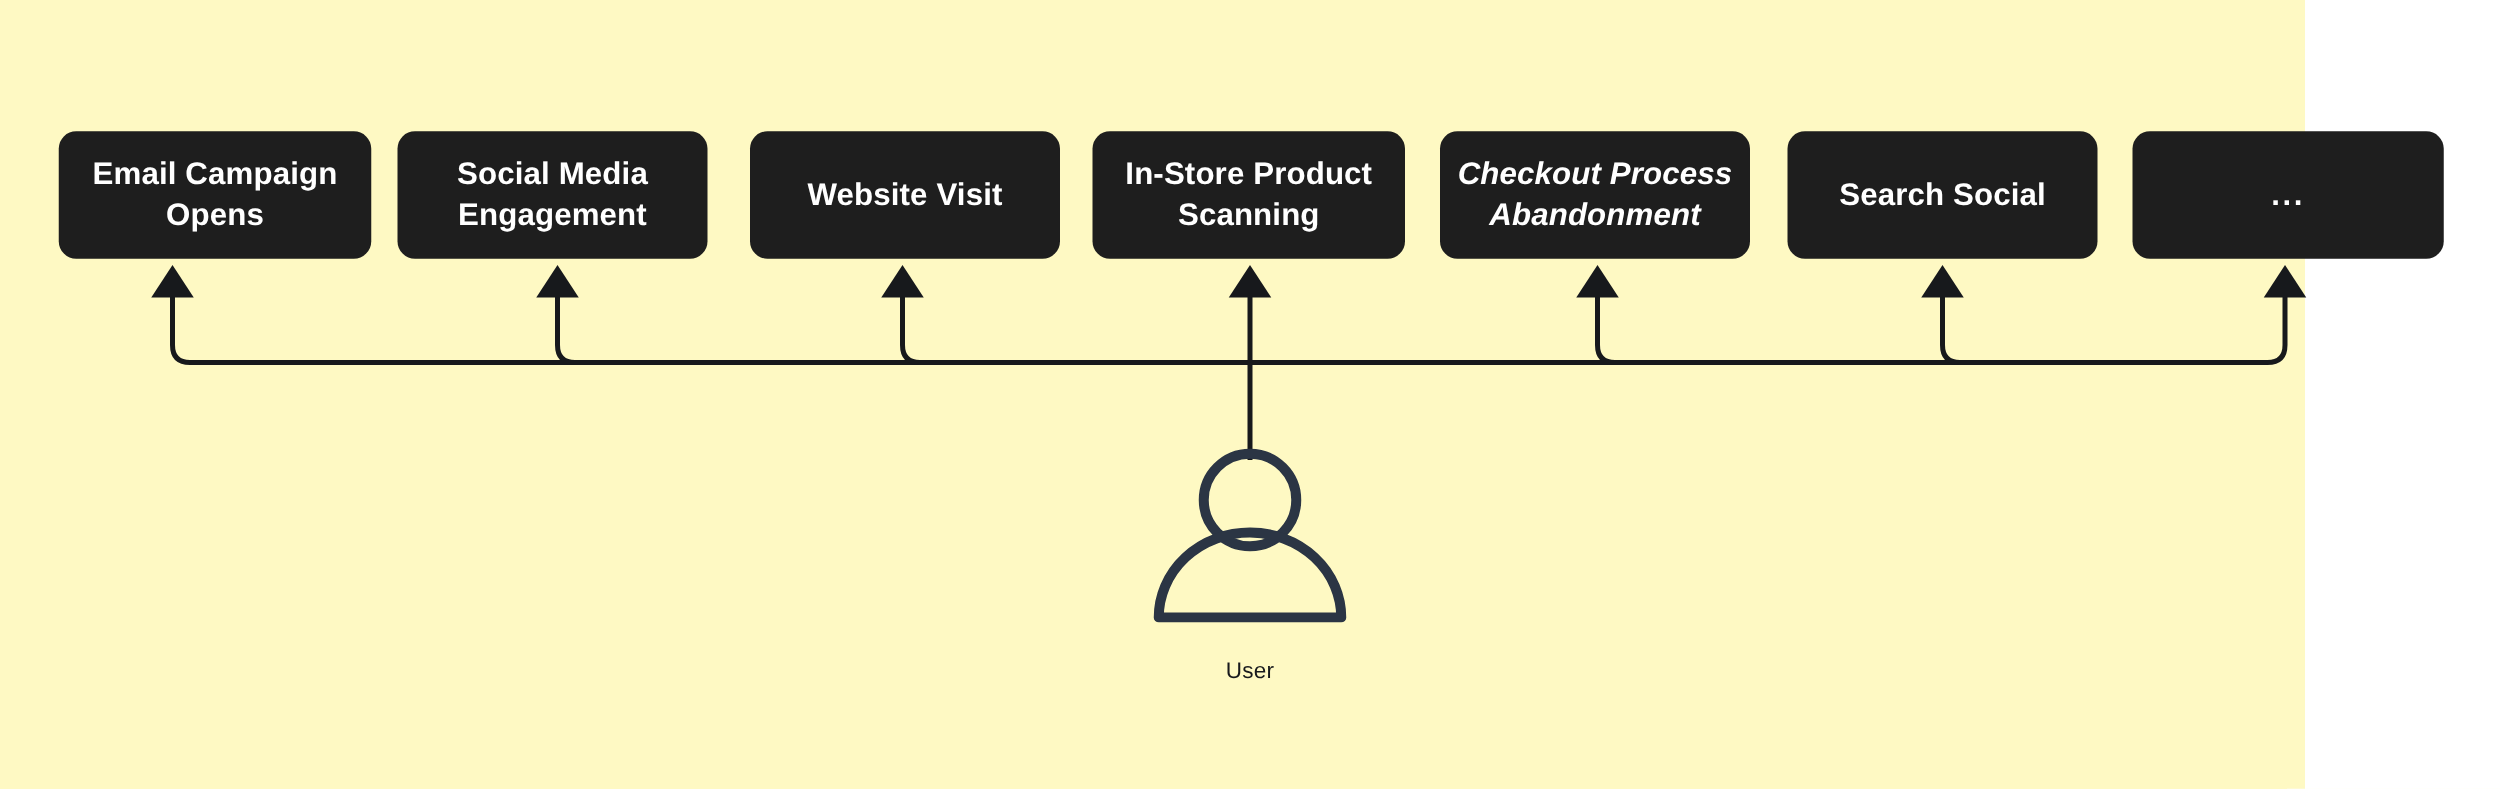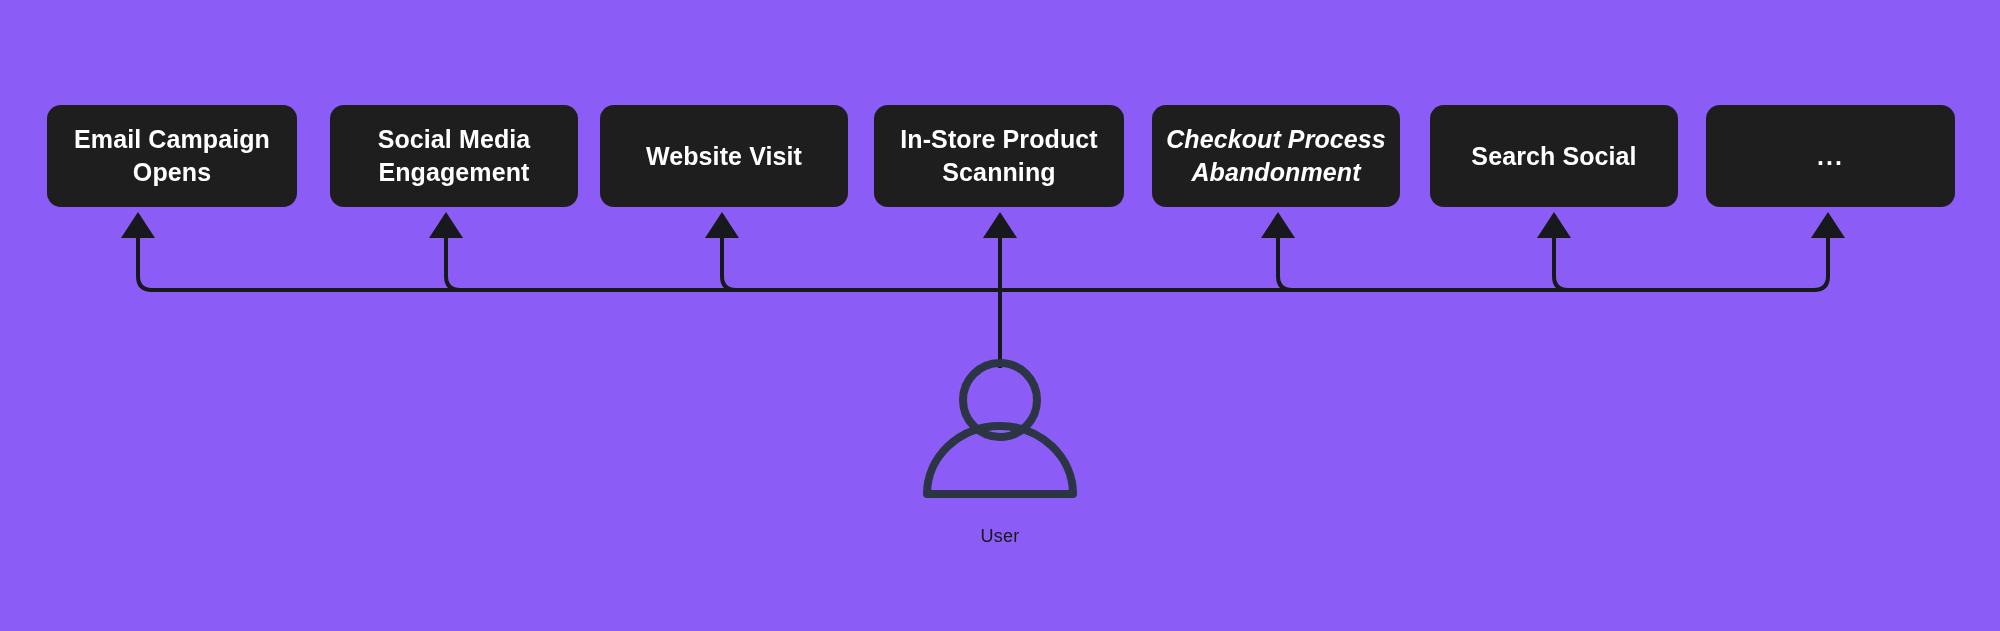--- a/index.html
+++ b/index.html
@@ -9,23 +9,23 @@
     background: #ffffff;
   }
   body {
     font-family: "Liberation Sans", sans-serif;
     width: 2000px;
     height: 631px;
     overflow: hidden;
   }
   #canvas {
     position: relative;
-    width: 2000px;
+    width: 1844px;
     height: 631px;
-    background: #8b5cf6;
+    background: #fef9c3;
   }
   .connectors {
     position: absolute;
     left: 0;
     top: 0;
     width: 2000px;
     height: 631px;
     pointer-events: none;
   }
   .node-box {
@@ -94,21 +94,21 @@
         <polygon points="1278,212 1261,238 1295,238" fill="#17191c"></polygon>
         <polygon points="1554,212 1537,238 1571,238" fill="#17191c"></polygon>
         <polygon points="1828,212 1811,238 1845,238" fill="#17191c"></polygon>
       </g>
   </svg>
 
   <div class="node-box" style="left: 47px; top: 105px; width: 250px; height: 102px; background: rgb(30, 30, 30);">
     <span class="node-label" style="color: rgb(255, 255, 255);">Email Campaign
 Opens</span>
   </div>
-  <div class="node-box" style="left: 330px; top: 105px; width: 248px; height: 102px; background: rgb(30, 30, 30); text-align: center;">
+  <div class="node-box" style="left: 318px; top: 105px; width: 248px; height: 102px; background: rgb(30, 30, 30); text-align: center;">
     <span class="node-label" style="color: rgb(255, 255, 255);">Social Media
 Engagement</span>
   </div>
   <div class="node-box" style="left: 874px; top: 105px; width: 250px; height: 102px; background: rgb(30, 30, 30);">
     <span class="node-label" style="color: rgb(255, 255, 255);">In-Store Product
 Scanning</span>
   </div>
   <div class="node-box" style="left: 600px; top: 105px; width: 248px; height: 102px; background: rgb(30, 30, 30);">
     <span class="node-label" style="color: rgb(255, 255, 255);">Website Visit</span>
   </div>

